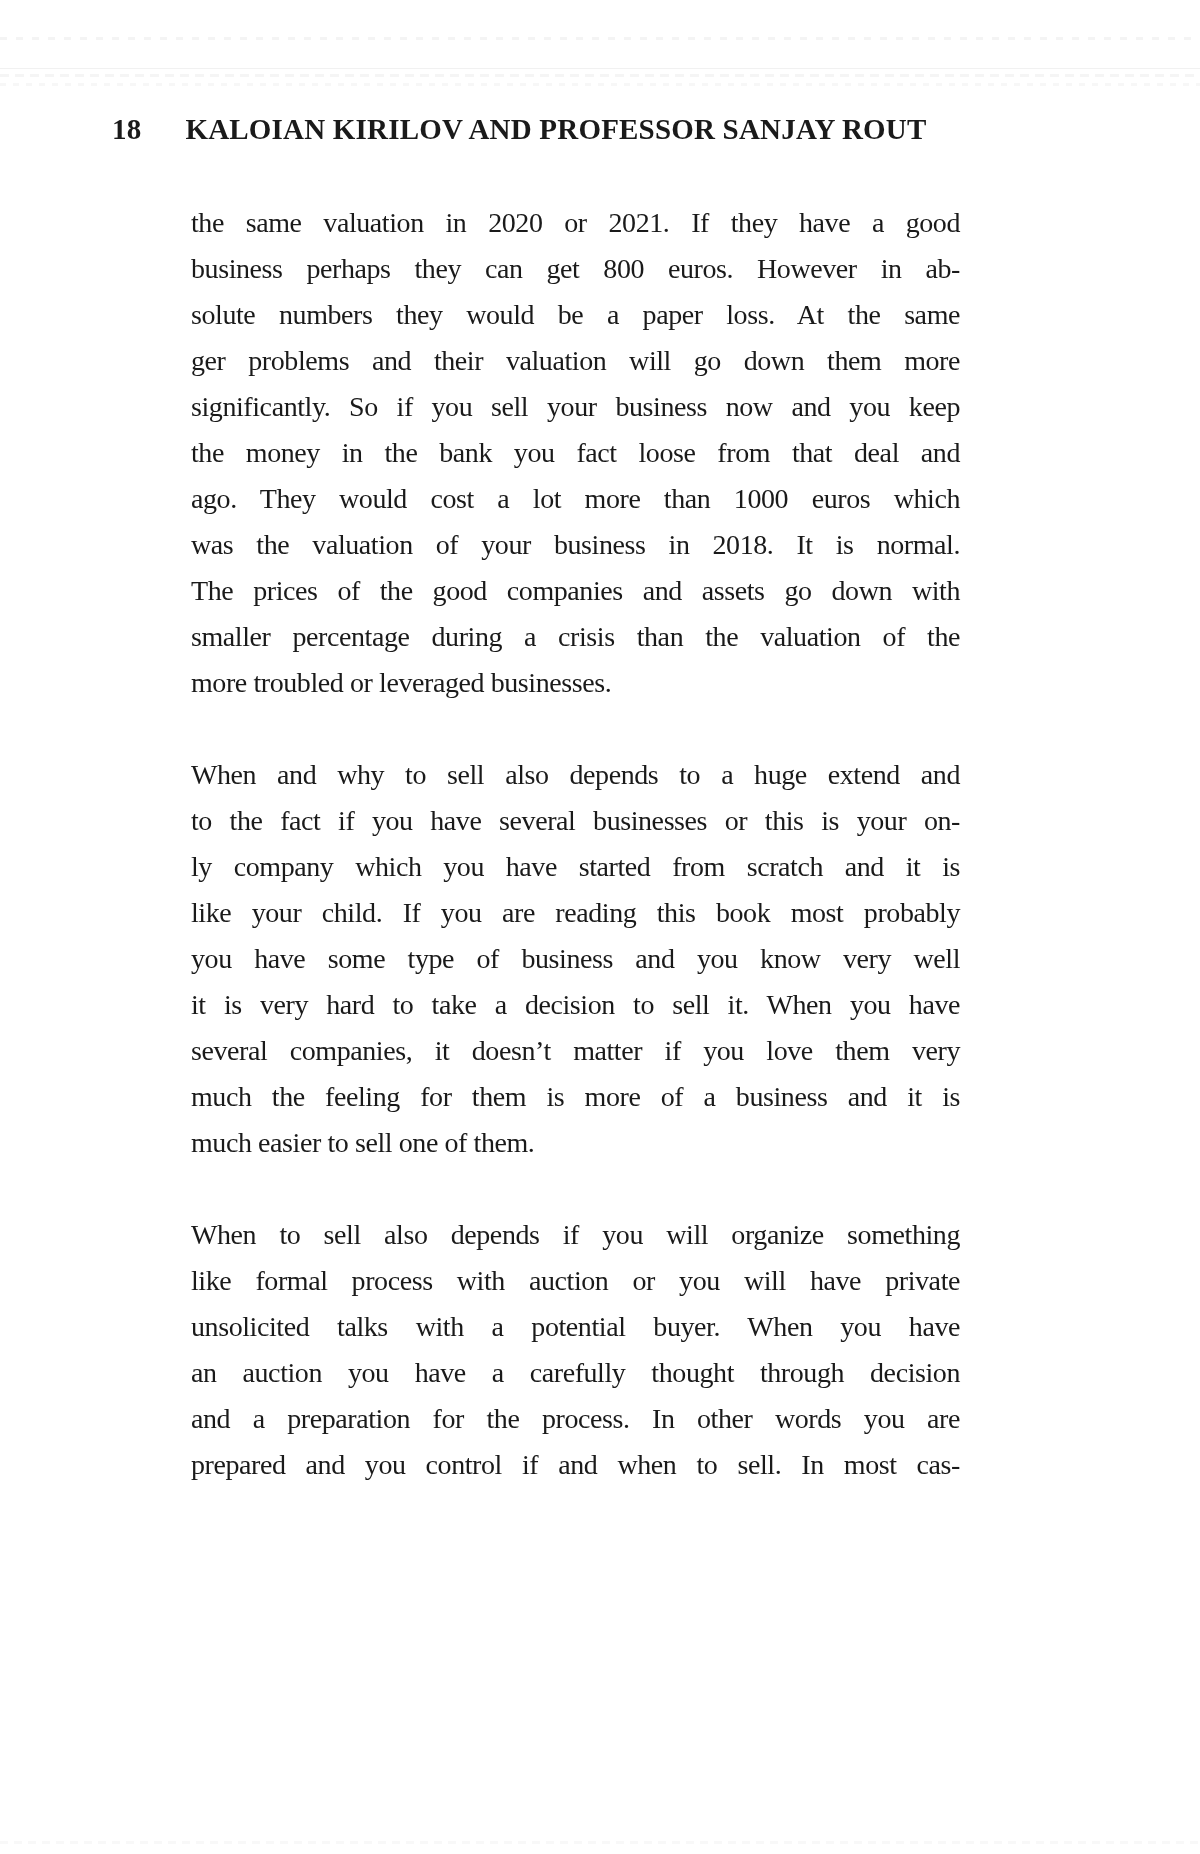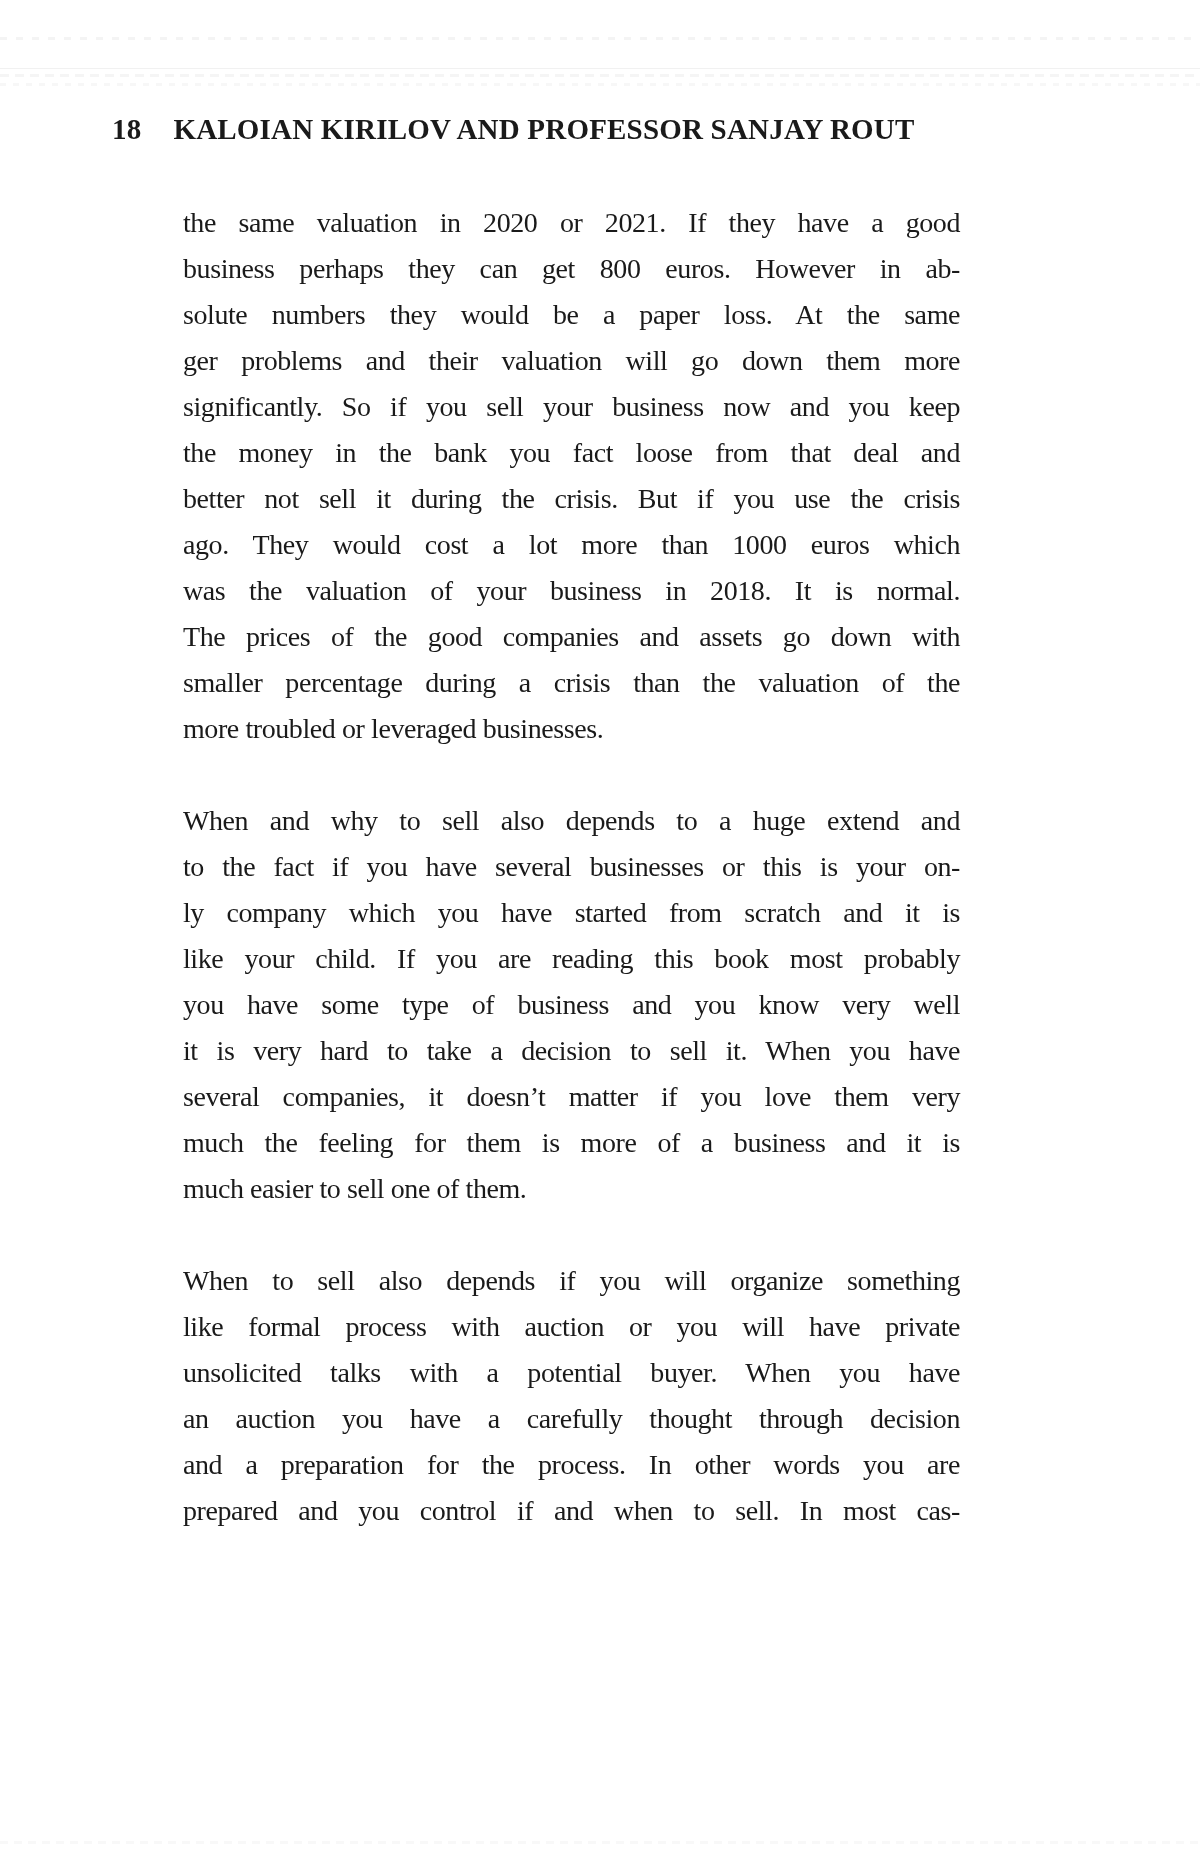--- a/index.html
+++ b/index.html
@@ -42,21 +42,21 @@
   .noise-dashes-bottom {
     top: 1841px; height: 3px;
     background: repeating-linear-gradient(90deg, rgba(0,0,0,0.028) 0 8px, transparent 8px 14px);
   }
   .running-head {
     position: absolute;
     top: 112px;
     left: 112px;
     display: flex;
     align-items: baseline;
-    gap: 32px;
+    gap: 44px;
     font-weight: bold;
     font-size: 29px;
     line-height: 34px;
     letter-spacing: 0.2px;
     white-space: nowrap;
   }
   .body-text {
     position: absolute;
     top: 200px;
     left: 183px;
@@ -65,20 +65,21 @@
     line-height: 46px;
     letter-spacing: -0.015em;
   }
   .paragraph {
     margin: 0 0 46px 0;
   }
   .line {
     text-align: justify;
     text-align-last: justify;
     white-space: normal;
+    margin-left: 8px;
   }
   .line.para-end {
     text-align-last: left;
   }
 </style>
 </head>
 <body>
 
 <div class="page" style="color: rgb(26, 26, 26); background: rgb(255, 255, 255);">
 
@@ -95,21 +96,20 @@
 
   <div class="body-text">
 
     <div class="paragraph">
       <div class="line">the same valuation in 2020 or 2021. If they have a good</div>
       <div class="line">business perhaps they can get 800 euros. However in ab-</div>
       <div class="line">solute numbers they would be a paper loss. At the same</div>
       <div class="line">ger problems and their valuation will go down them more</div>
       <div class="line">significantly. So if you sell your business now and you keep</div>
       <div class="line">the money in the bank you fact loose from that deal and</div>
-      <div class="line">better not sell it during the crisis. But if you use the crisis</div>
       <div class="line">ago. They would cost a lot more than 1000 euros which</div>
       <div class="line">was the valuation of your business in 2018. It is normal.</div>
       <div class="line">The prices of the good companies and assets go down with</div>
       <div class="line">smaller percentage during a crisis than the valuation of the</div>
       <div class="line para-end">more troubled or leveraged businesses.</div>
     </div>
 
     <div class="paragraph">
       <div class="line">When and why to sell also depends to a huge extend and</div>
       <div class="line">to the fact if you have several businesses or this is your on-</div>

